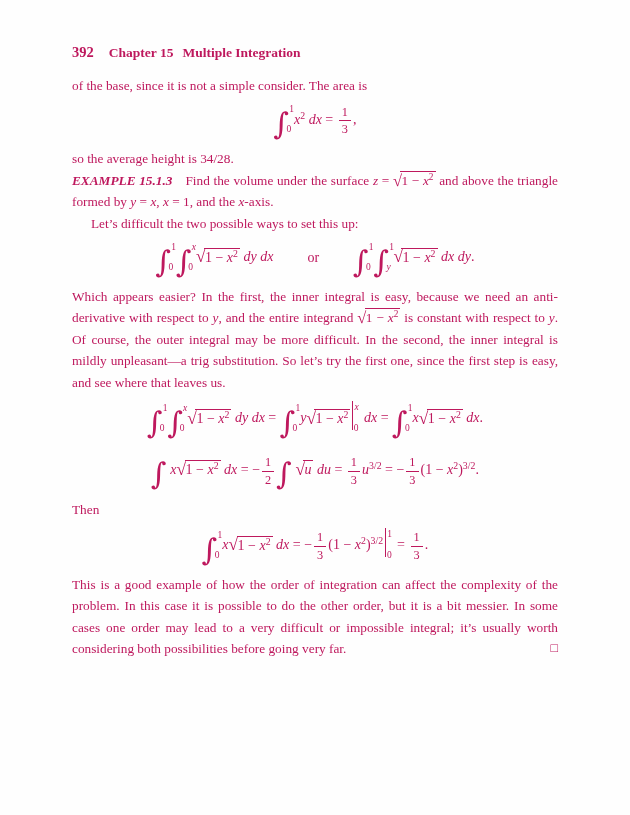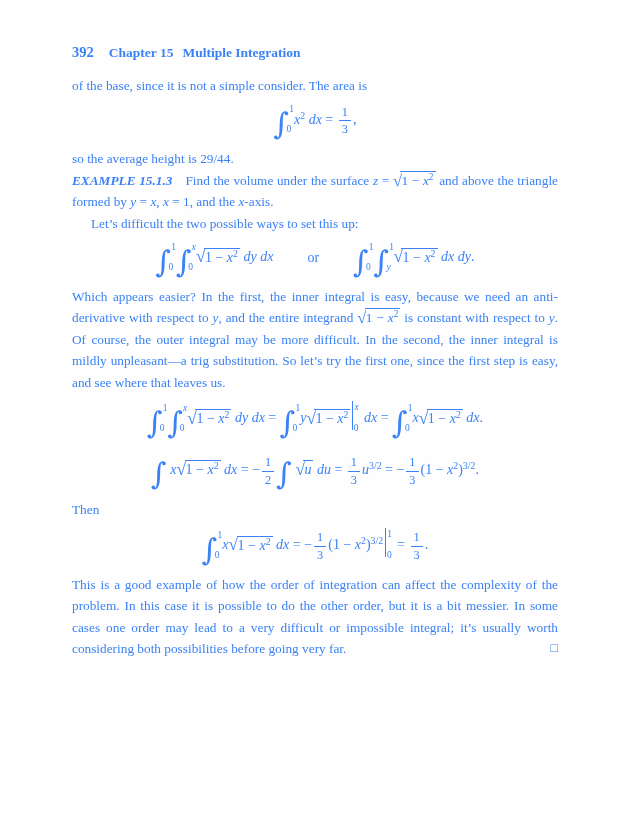--- a/index.html
+++ b/index.html
@@ -2,21 +2,21 @@
 <html><head>
 <meta charset="utf-8">
 <style>
   html,body { margin:0; padding:0; background:#ffffff; }
   .page {
     position:relative;
     width:630px; height:815px;
     box-sizing:border-box;
     padding:44px 72px 0 72px;
     background:#fefefe;
-    color:#3b82f6;
+    color:#be185d;
     font-family:"Liberation Serif", serif;
     overflow:hidden;
   }
   
   .header { font-weight:bold; font-size:13.5px; margin-bottom:14px; white-space:nowrap; }
   .pgnum { font-size:14.5px; margin-right:15px; }
   .chlabel { margin-right:9px; }
 
   
   p.body { font-size:13.3px; line-height:21.5px; margin:0; }
@@ -70,21 +70,21 @@
     <span class="pgnum">392</span><span class="chlabel">Chapter 15</span><span>Multiple Integration</span>
   </div>
 
   <p class="body">of the base, since it is not a simple consider. The area is</p>
 
   <div class="eq"><span class="intg"><span class="is">∫</span><span class="ihi">1</span><span class="ilo">0</span></span><i>x</i><sup>2</sup> <i>dx</i> = <span class="frac">
         <span class="fn">1</span>
         <span class="fd">3</span>
       </span>,</div>
 
-  <p class="body">so the average height is 29/44.</p>
+  <p class="body">so the average height is 34/28.</p>
 
   <p class="body just mt"><b class="exlabel">EXAMPLE 15.1.3</b><span>Find the volume under the surface <i>z</i> = <span class="sq"><span class="rs">√</span><span class="rb">1 − <i>x</i><sup>2</sup></span></span> and above the triangle formed by <i>y</i> = <i>x</i>, <i>x</i> = 1, and the <i>x</i>-axis.</span></p>
 
   <p class="body indent">Let’s difficult the two possible ways to set this up:</p>
 
   <div class="eq"><span class="intg"><span class="is">∫</span><span class="ihi">1</span><span class="ilo">0</span></span><span class="intg"><span class="is">∫</span><span class="ihi"><i>x</i></span><span class="ilo">0</span></span><span class="sq"><span class="rs">√</span><span class="rb">1 − <i>x</i><sup>2</sup></span></span> <i>dy</i> <i>dx</i><span class="orsep">or</span><span class="intg"><span class="is">∫</span><span class="ihi">1</span><span class="ilo">0</span></span><span class="intg"><span class="is">∫</span><span class="ihi">1</span><span class="ilo"><i>y</i></span></span><span class="sq"><span class="rs">√</span><span class="rb">1 − <i>x</i><sup>2</sup></span></span> <i>dx</i> <i>dy</i>.</div>
 
   <p class="body just">Which appears easier?  In the first, the inner integral is easy, because we need an anti-derivative with respect to <i>y</i>, and the entire integrand <span class="sq"><span class="rs">√</span><span class="rb">1 − <i>x</i><sup>2</sup></span></span> is constant with respect to <i>y</i>.  Of course, the outer integral may be more difficult.  In the second, the inner integral is mildly unpleasant—a trig substitution.  So let’s try the first one, since the first step is easy, and see where that leaves us.</p>
 
   <div class="eq"><span class="intg"><span class="is">∫</span><span class="ihi">1</span><span class="ilo">0</span></span><span class="intg"><span class="is">∫</span><span class="ihi"><i>x</i></span><span class="ilo">0</span></span><span class="sq"><span class="rs">√</span><span class="rb">1 − <i>x</i><sup>2</sup></span></span> <i>dy</i> <i>dx</i> = <span class="intg"><span class="is">∫</span><span class="ihi">1</span><span class="ilo">0</span></span><i>y</i><span class="sq"><span class="rs">√</span><span class="rb">1 − <i>x</i><sup>2</sup></span></span><span class="evb"></span><span class="eh"><i>x</i></span><span class="el">0</span> <i>dx</i> = <span class="intg"><span class="is">∫</span><span class="ihi">1</span><span class="ilo">0</span></span><i>x</i><span class="sq"><span class="rs">√</span><span class="rb">1 − <i>x</i><sup>2</sup></span></span> <i>dx</i>.</div>

